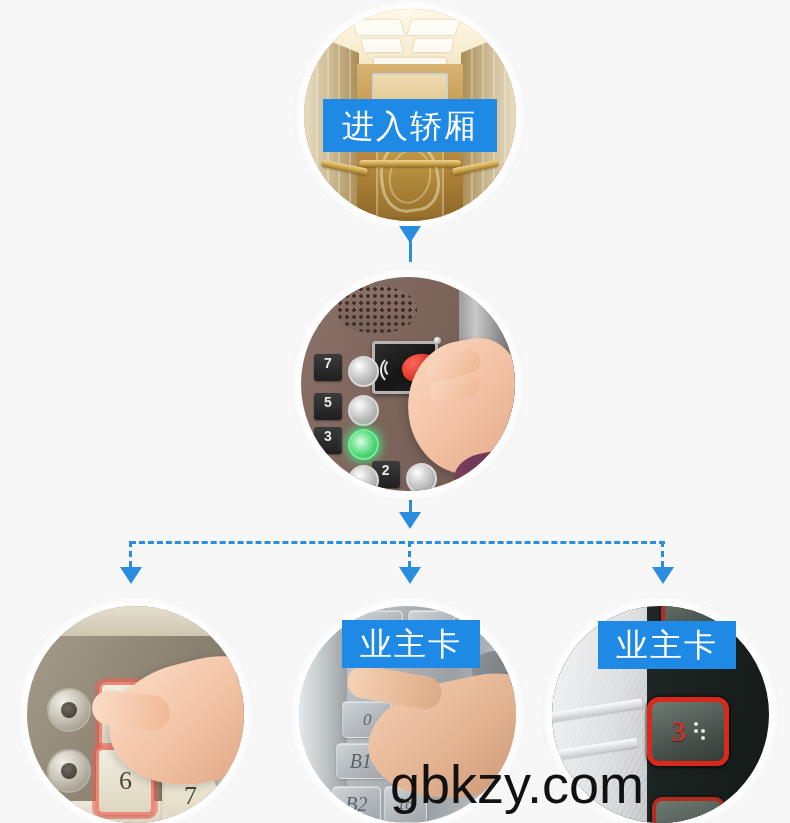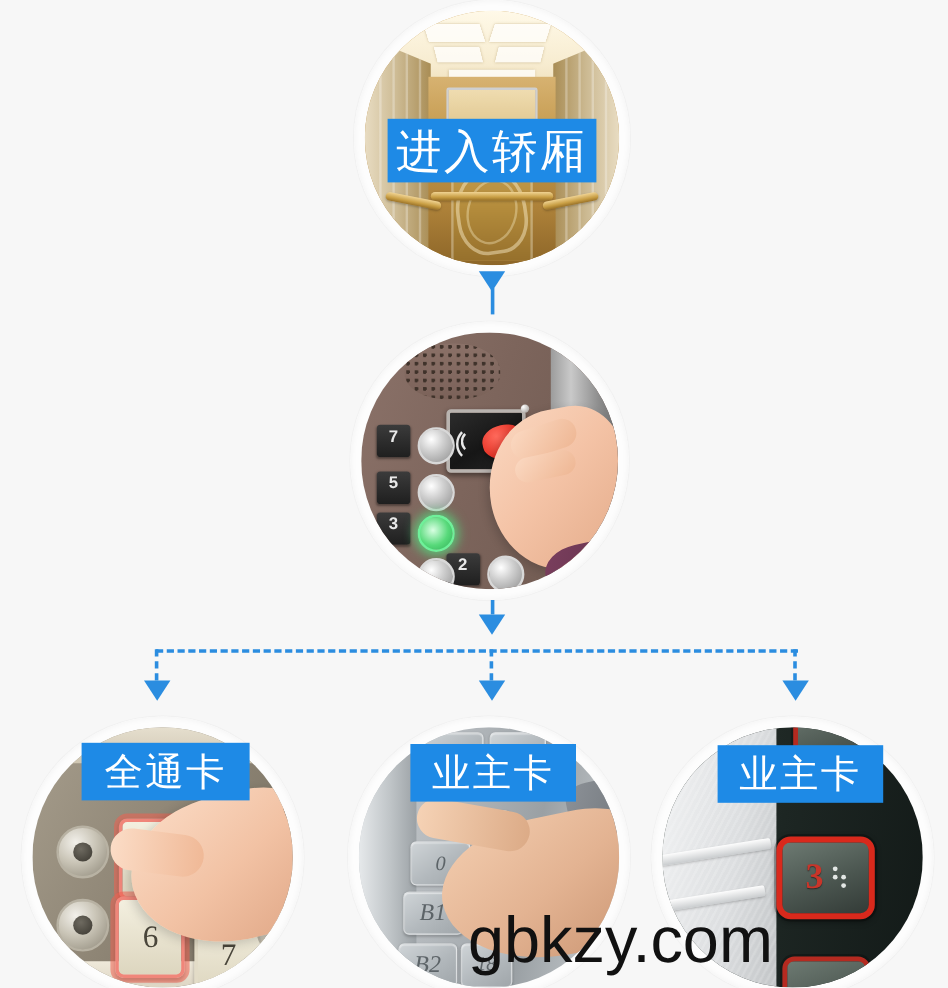--- a/index.html
+++ b/index.html
@@ -321,21 +321,21 @@
         <div class="back"></div>
         <div class="mirror"></div>
         <div class="doorpanel"></div>
         <div class="swirl"></div>
         <div class="swirl2"></div>
         <div class="rail" style="left:26%;right:26%;top:71%;"></div>
         <div class="rail" style="left:8%;width:22%;top:73%;transform:rotate(11deg);"></div>
         <div class="rail" style="right:8%;width:22%;top:73%;transform:rotate(-11deg);"></div>
       </div>
     </div>
-    <div class="chip" style="left: 28px; top: 99px; width: 174px; height: 53px; font-size: 38px; background: rgb(30, 138, 230); color: rgb(255, 255, 255);">进入轿厢</div>
+    <div class="chip" style="left: 28px; top: 99px; width: 174px; height: 53px; font-size: 32px; background: rgb(30, 138, 230); color: rgb(255, 255, 255);">进入轿厢</div>
   </div>
 
   <div class="conn" style="left:403px;top:226px;width:14px;height:40px;">
     <div class="arrow" style="left:-4px;top:0;border-top:17px solid #2b8de0;"></div>
     <div class="stub" style="left:5.5px;top:14px;height:22px;background:#2b8de0;"></div>
   </div>
 
   <div class="node" style="left:292px;top:268px;width:232px;height:232px;">
     <div class="ring"></div>
     <div class="photo">
@@ -405,21 +405,20 @@
         <div class="key hot" style="left:33%;top:35%;">8</div>
         <div class="key hot" style="left:32%;top:65%;">6</div>
         <div class="key" style="left:63%;top:46%;">9</div>
         <div class="key" style="left:62%;top:72%;">7</div>
         <div class="lock" style="left:84%;top:24%;"></div>
         <div class="lock" style="left:86%;top:68%;"></div>
         <div class="hand"></div>
         <div class="ptr"></div>
       </div>
     </div>
-    <div class="chip" style="left: 50px; top: 22px; width: 140px; height: 48px; font-size: 32px; background: rgb(30, 138, 230); color: rgb(255, 255, 255);">全通卡</div>
   </div>
 
   <div class="node" style="left:290px;top:597px;width:235px;height:235px;">
     <div class="ring"></div>
     <div class="photo">
       <div class="scene panB">
         <div class="band"></div>
         <div class="key" style="left:24%;top:2%;width:23%;height:16%;font-size:15px;"></div>
         <div class="key" style="left:50%;top:2%;width:21%;height:16%;font-size:15px;"></div>
         <div class="key" style="left:37%;top:32%;width:20%;height:15%;font-size:15px;">17</div>

